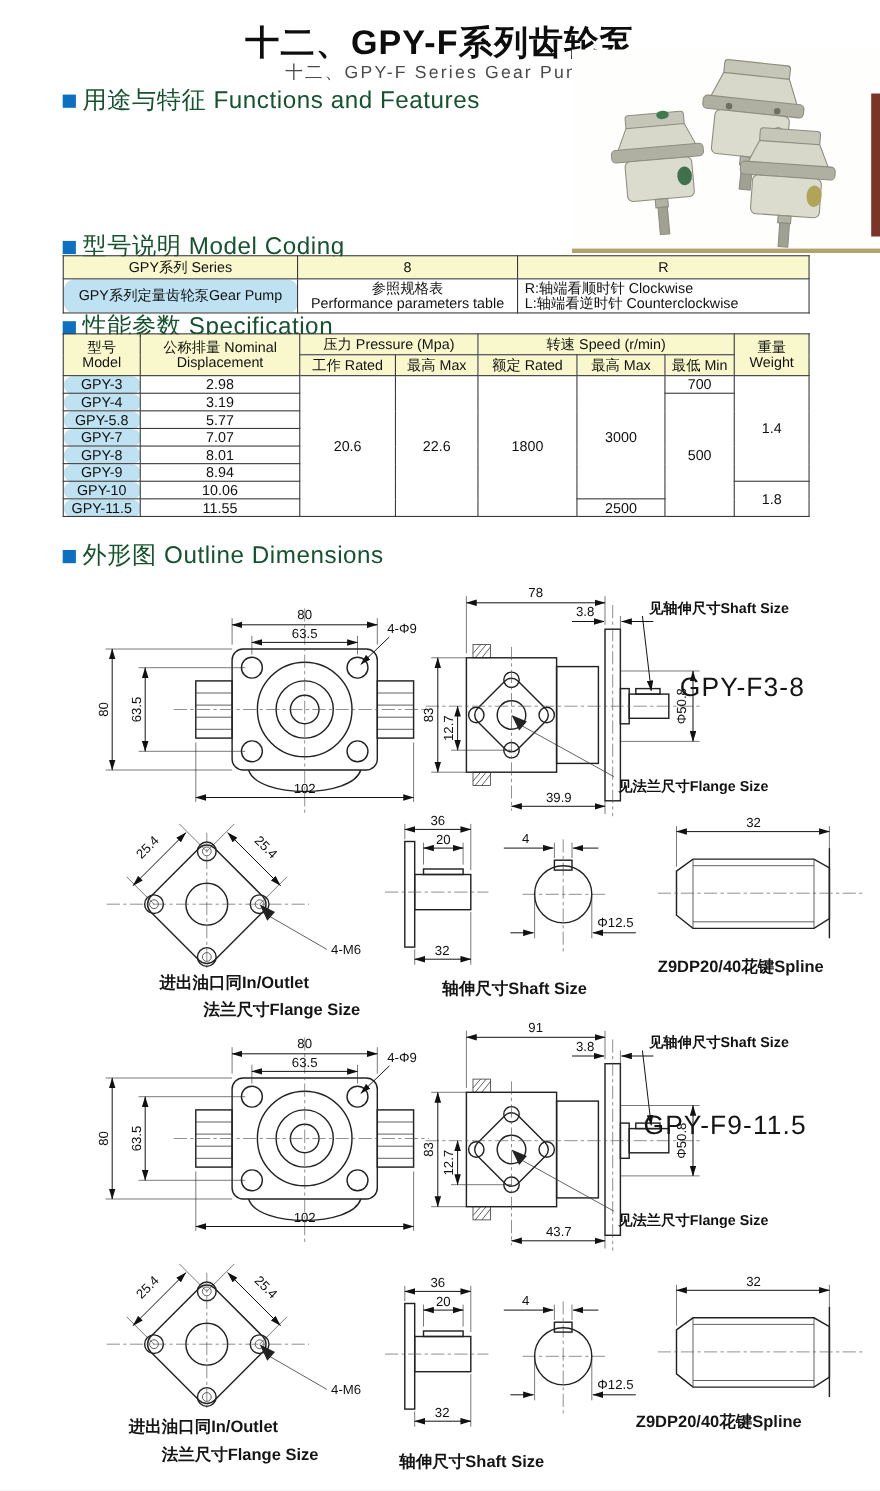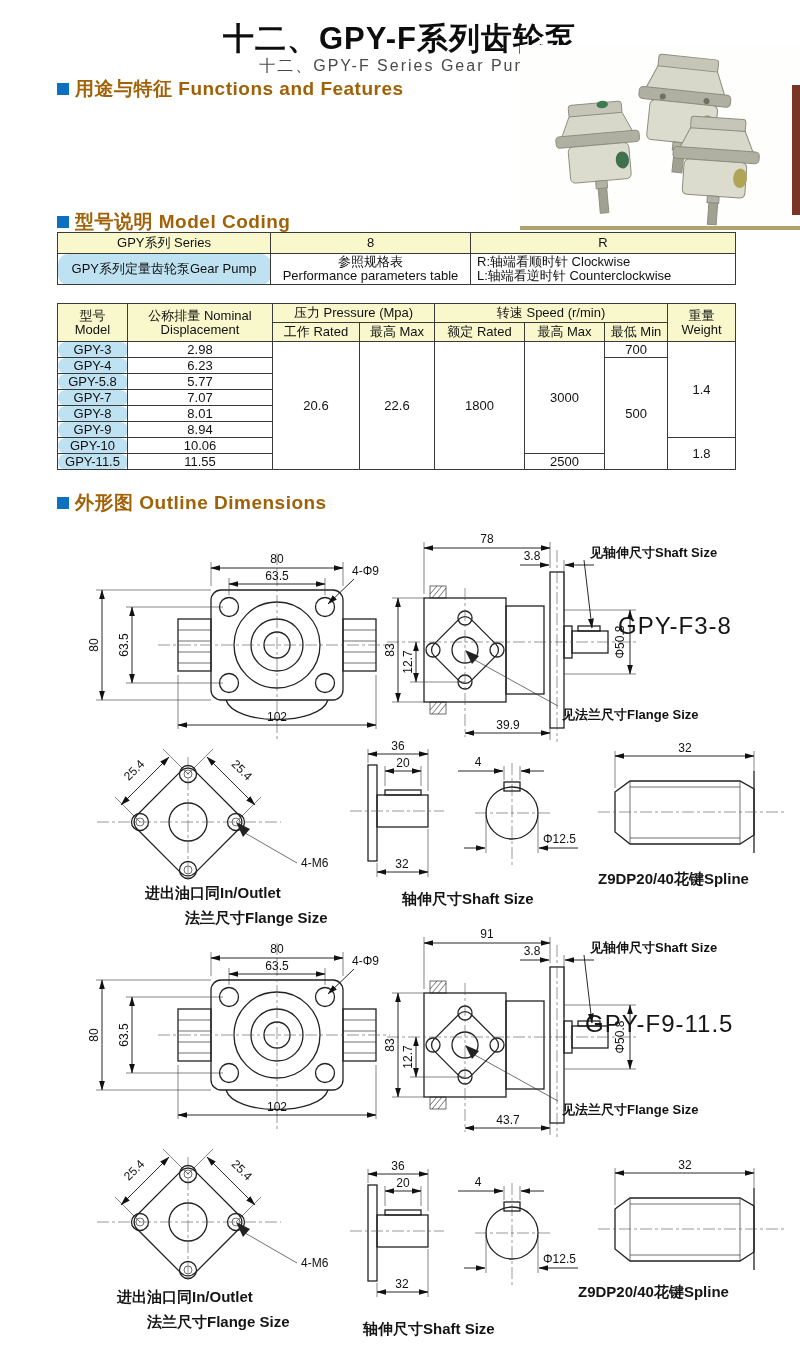--- a/index.html
+++ b/index.html
@@ -4,21 +4,21 @@
 <style>
   html,body{margin:0;padding:0;background:#e9e9e9;}
   .sheet{
     position:relative;width:800px;height:1355px;margin:0 auto;
     background:#ffffff;overflow:hidden;
     font-family:"Liberation Sans","DejaVu Sans",sans-serif;color:#111;
   }
   .abs{position:absolute;}
   .page-title{top:18px;left:0;width:800px;text-align:center;font-size:31px;font-weight:bold;letter-spacing:1px;color:#0d0d0d;}
   .page-subtitle{top:56px;left:0;width:800px;text-align:center;font-size:16px;color:#4a4a4a;letter-spacing:2px;}
-  .sec-head{font-size:19px;font-weight:bold;color:#a16207;letter-spacing:0.5px;white-space:nowrap;}
+  .sec-head{font-size:22px;font-weight:normal;color:#14532d;letter-spacing:0.5px;white-space:nowrap;}
   .sec-head .sq{display:inline-block;width:12px;height:12px;background:#0b70c0;margin-right:6px;}
   .para{width:458px;font-size:15.5px;line-height:23px;font-weight:600;color:#1c1c1c;text-align:justify;text-indent:2em;}
   table{border-collapse:collapse;width:100%;table-layout:fixed;}
   td,th{border:1px solid #3a3a3a;padding:0 2px;font-weight:normal;overflow:hidden;}
   .tbl{font-size:13px;}
   .tbl td{text-align:center;vertical-align:middle;line-height:1.05;}
   .yellow{background:#f8f8cc;}
   .blue{background:#bfe2f2;border-radius:10px;}
   .left{text-align:left !important;padding-left:6px !important;}
   .coding td{height:20px;}
@@ -118,20 +118,23 @@
         </td>
         <td class="left">
           <div>R:轴端看顺时针 Clockwise</div>
           <div>L:轴端看逆时针 Counterclockwise</div>
         </td>
       </tr>
     </tbody>
       </table>
   </div>
 
+  <div class="abs sec-head" style="left:57px;top:282px">
+    <span class="sq"></span><span>性能参数 Specification</span>
+  </div>
   <div class="abs" style="left:57px;top:303px;width:678px">
     <table class="tbl spec">
       <colgroup>
         <col style="width:70px">
           <col style="width:145px">
           <col style="width:87px">
           <col style="width:75px">
         <col style="width:90px">
           <col style="width:80px">
           <col style="width:63px">
@@ -166,21 +169,21 @@
         <td>2.98</td>
         <td rowspan="8">20.6</td>
         <td rowspan="8">22.6</td>
         <td rowspan="8">1800</td>
         <td rowspan="7">3000</td>
         <td>700</td>
         <td rowspan="6">1.4</td>
       </tr>
       <tr>
         <td class="blue">GPY-4</td>
-        <td>6.23</td>
+        <td>3.19</td>
         <td rowspan="7">500</td>
       </tr>
       <tr>
         <td class="blue">GPY-5.8</td>
         <td>5.77</td>
       </tr>
       <tr>
         <td class="blue">GPY-7</td>
         <td>7.07</td>
       </tr>

